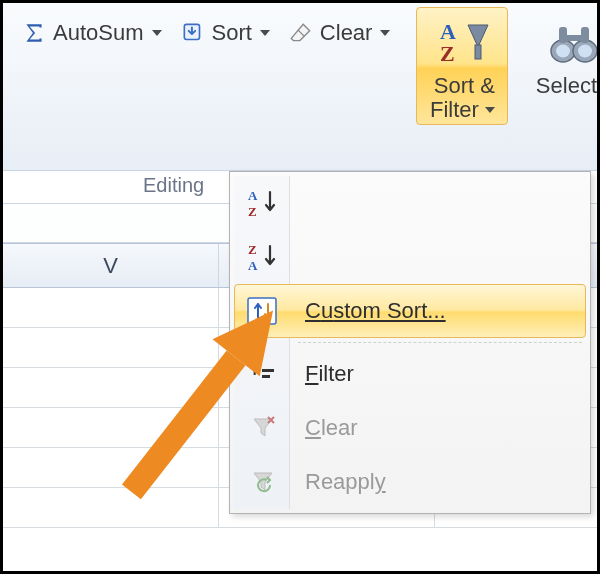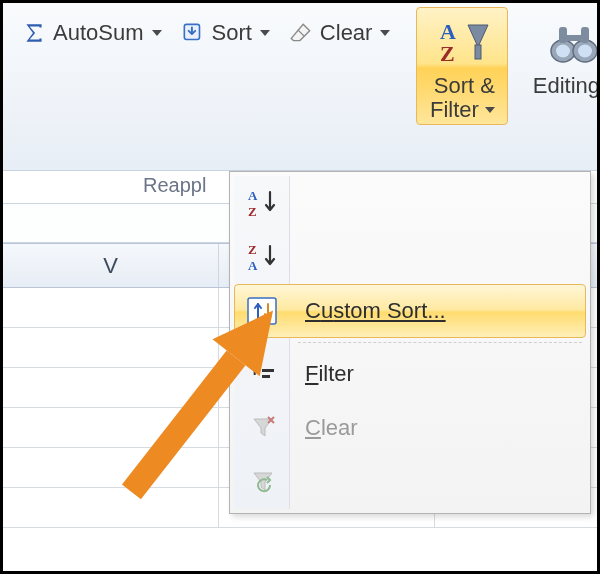--- a/index.html
+++ b/index.html
@@ -208,21 +208,21 @@
         <span>
           <svg width="26" height="26" viewBox="0 0 24 24">
               <path d="M14 4l6 6-9 9H5l-2-2 11-13z" fill="#f4f4f4" stroke="#8a8a8a" stroke-width="1.3"></path>
               <path d="M9 9l6 6" stroke="#8a8a8a" stroke-width="1"></path>
             </svg>
         </span>
         <span class="label">Clear</span>
         <span class="dd-caret"></span>
       </div>
     </div>
-    <div class="group-caption">Reappl</div>
+    <div class="group-caption">Editing</div>
   </div>
 
   <div class="sep"></div>
 
   <div class="ribbon-group" style="flex:0 0 100px;">
     <div class="big-btn active">
       <span class="big-icon">
         <svg width="56" height="52" viewBox="0 0 56 52">
           <text x="6" y="22" font-family="Georgia,serif" font-size="22" fill="#2d5fbe" font-weight="bold">A</text>
           <text x="6" y="44" font-family="Georgia,serif" font-size="22" fill="#9c2b2b" font-weight="bold">Z</text>
@@ -250,21 +250,21 @@
           <ellipse cx="39" cy="34" rx="12" ry="11" fill="#9aa7b8" stroke="#5e6c80" stroke-width="1.5"></ellipse>
           <ellipse cx="17" cy="34" rx="7" ry="6.5" fill="#cfe0f5"></ellipse>
           <ellipse cx="39" cy="34" rx="7" ry="6.5" fill="#cfe0f5"></ellipse>
           <rect x="13" y="10" width="8" height="16" rx="3" fill="#7e8ca0"></rect>
           <rect x="35" y="10" width="8" height="16" rx="3" fill="#7e8ca0"></rect>
           <rect x="21" y="18" width="14" height="6" fill="#7e8ca0"></rect>
         </svg>
       </span>
       <div class="big-label">
         <div class="line2">
-            <span>Editing</span>
+            <span>Select</span>
             <span class="dd-caret"></span>
           </div>
       </div>
     </div>
   </div>
 </div>
 
 <div class="sheet">
   <div class="formula-bar"></div>
   <div class="colhdr">
@@ -366,20 +366,21 @@
   </div>
 
   <div class="menu-item disabled">
     <span class="mi-icon">
       <svg width="30" height="30" viewBox="0 0 30 30">
         <path d="M6 6h18l-7 9v8l-4-3v-5z" fill="#d7d7d7" stroke="#bcbcbc"></path>
         <path d="M22 18a6 6 0 11-3-5" fill="none" stroke="#8fb98f" stroke-width="2"></path>
         <path d="M19 10l3 3-3 3" fill="none" stroke="#8fb98f" stroke-width="2"></path>
       </svg>
     </span>
+    <span>Reappl<span class="ul">y</span></span>
   </div>
 </div>
 
 <div class="arrow-annot">
   <svg width="260" height="260" viewBox="0 0 260 260">
     <defs></defs>
     <g transform="rotate(-52 130 130)">
       <rect x="30" y="118" width="170" height="24" fill="#ed8a22"></rect>
       <polygon points="200,100 260,130 200,160" fill="#ed8a22"></polygon>
     </g>

